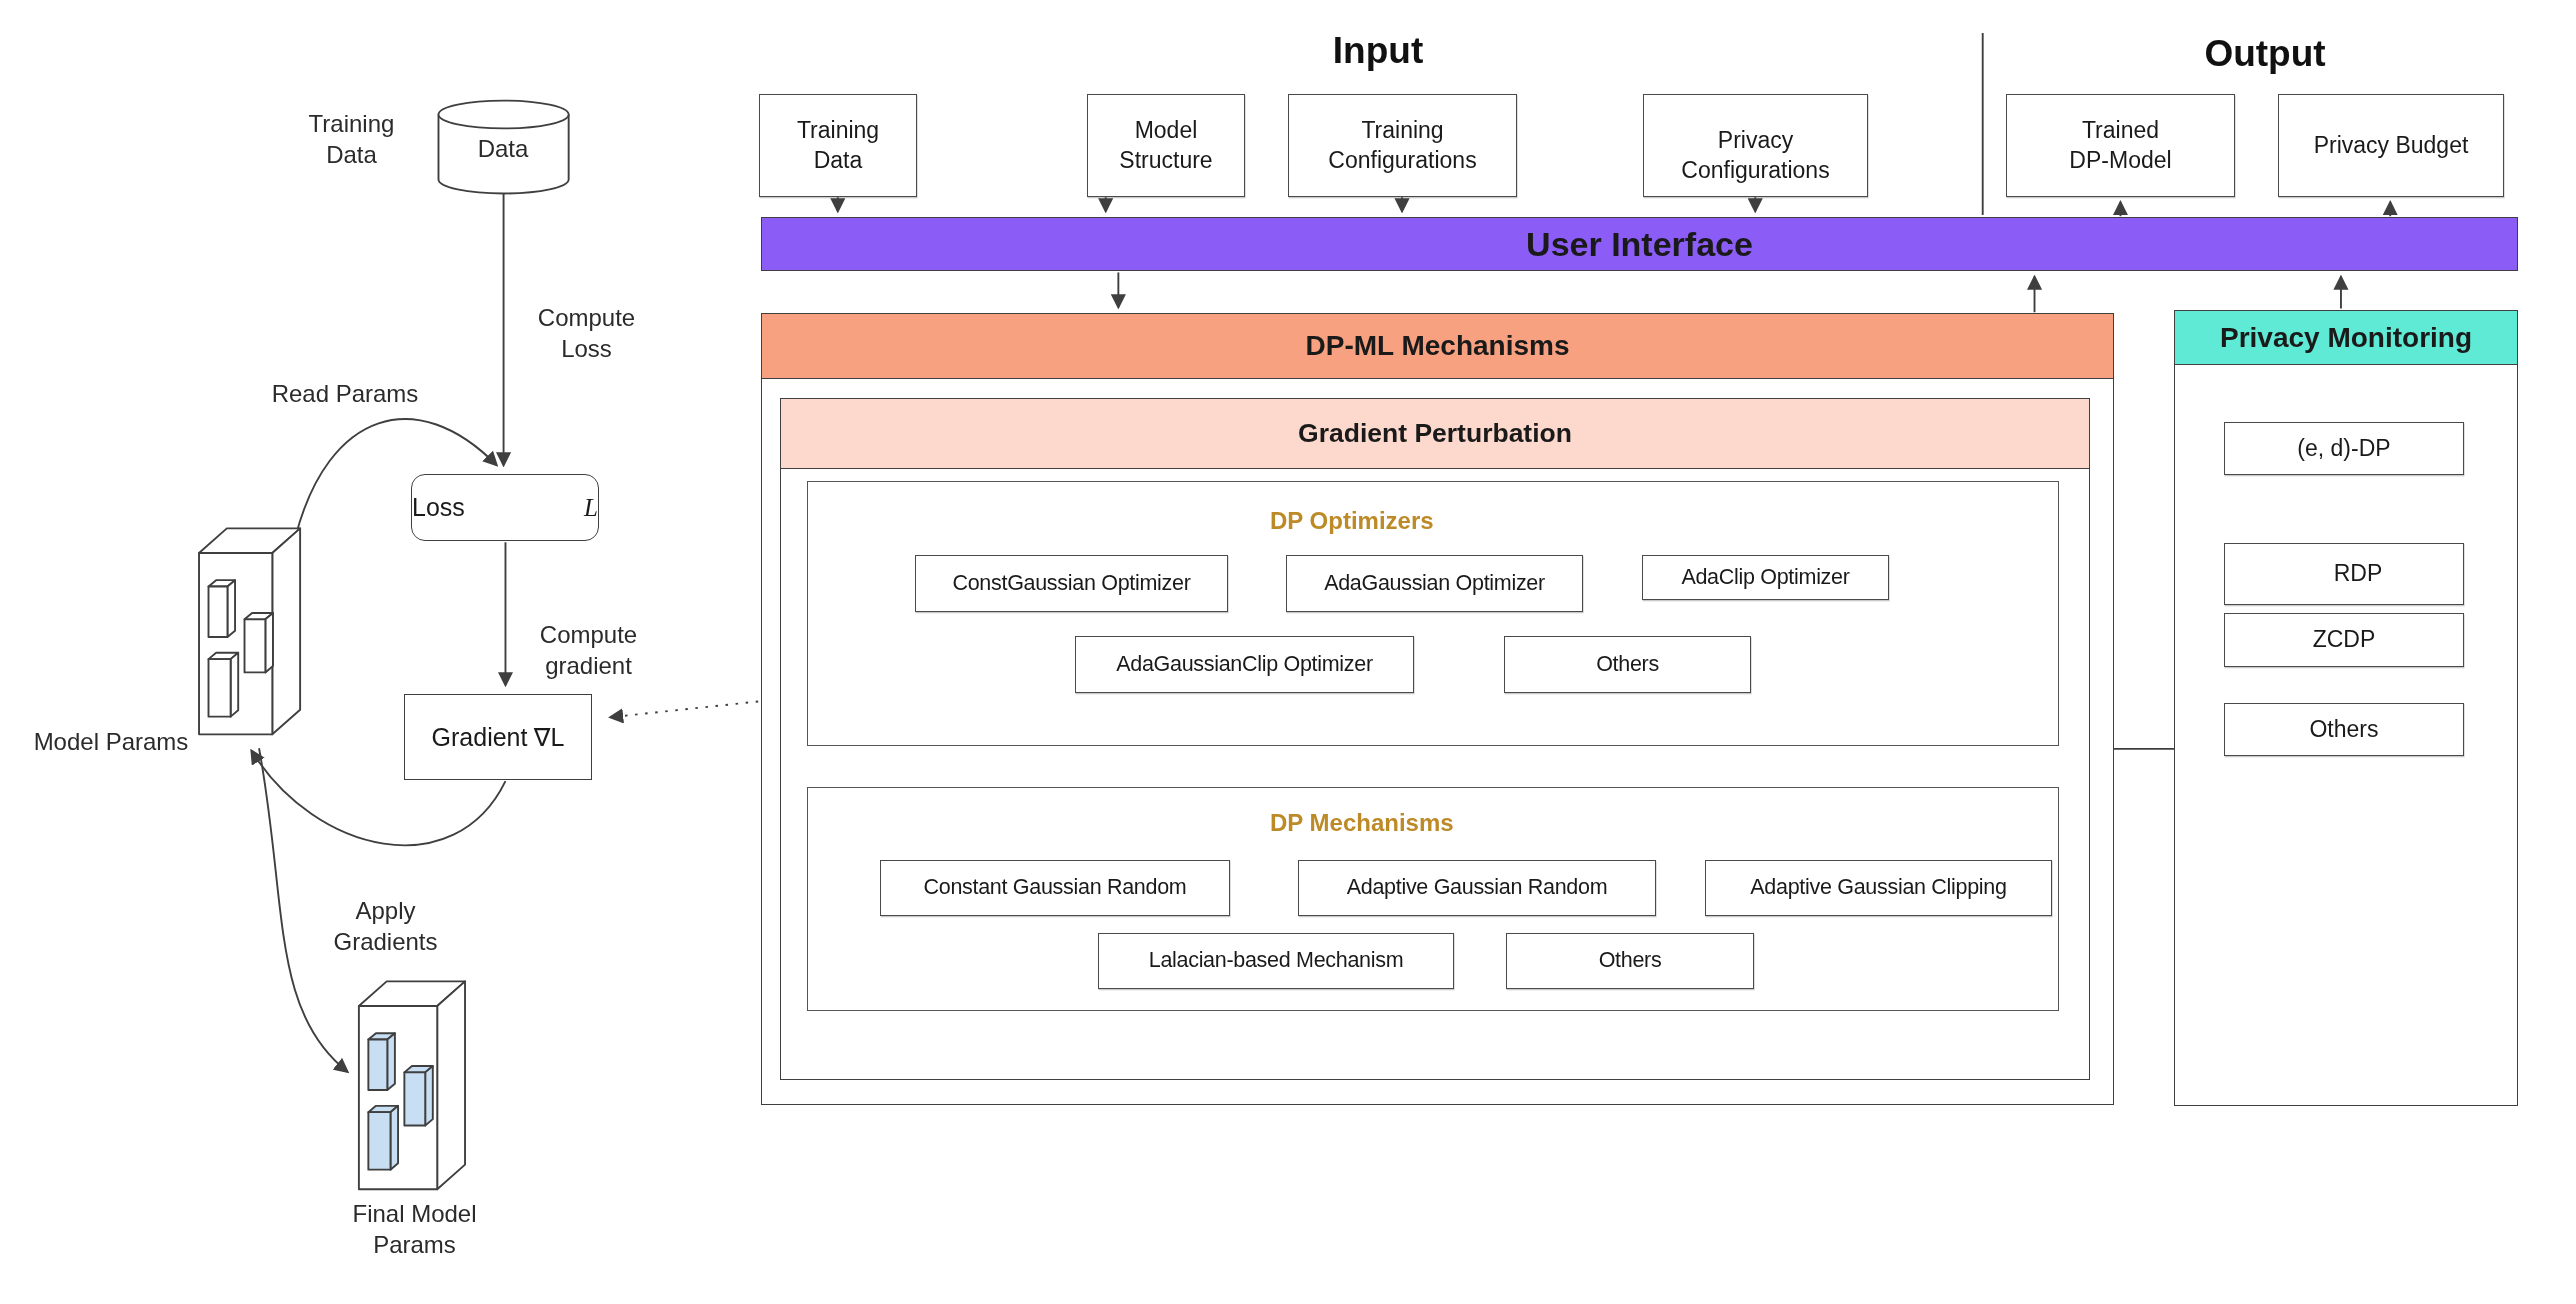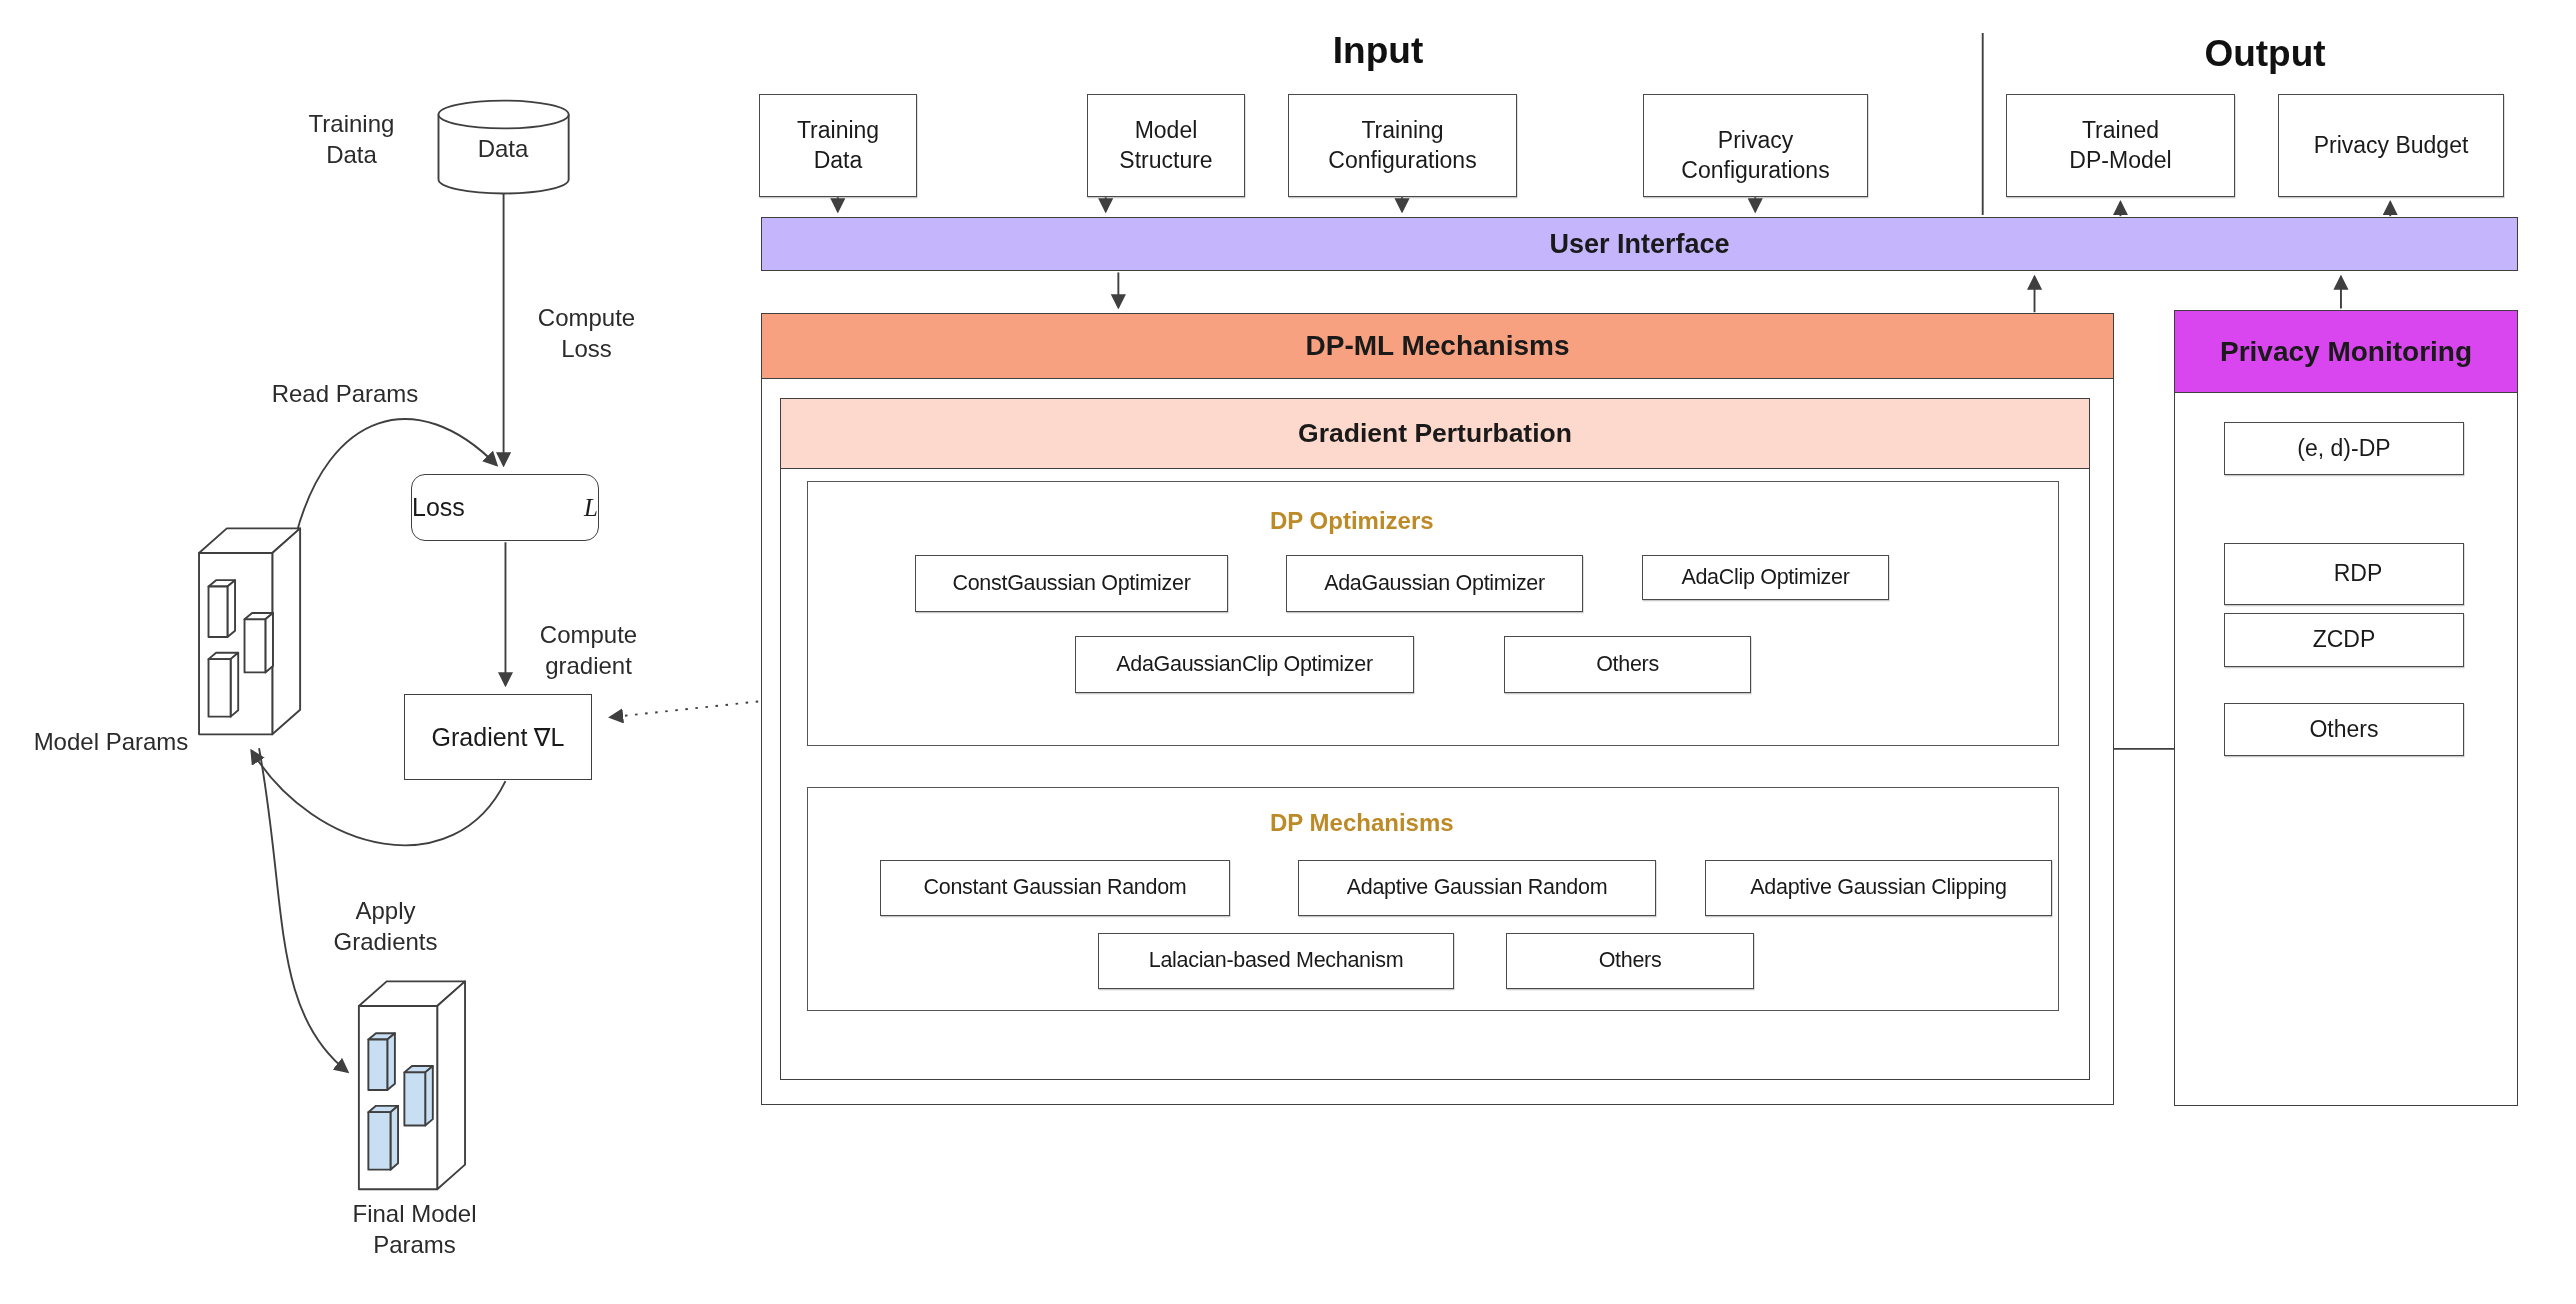--- a/index.html
+++ b/index.html
@@ -131,21 +131,21 @@
 <div class="box" style="left:1643px;top:94px;width:225px;height:103px;">
     <span class="inner" style="width:158px;margin-top:20px;">Privacy Configurations</span>
   </div>
 <div class="box" style="left:2006px;top:94px;width:229px;height:103px;">
     <span class="inner" style="width:120px;">Trained DP-Model</span>
   </div>
 <div class="box" style="left:2278px;top:94px;width:226px;height:103px;">
     <span class="inner">Privacy Budget</span>
   </div>
 
-<div class="bar" style="left:761px;top:217px;width:1757px;height:54px;background:#c4b5fd;font-size:27px;">
+<div class="bar" style="left:761px;top:217px;width:1757px;height:54px;background:#8b5cf6;font-size:34px;">
   <span>User Interface</span>
 </div>
 
 <div class="container" style="left:761px;top:313px;width:1353px;height:792px;"></div>
 <div class="bar" style="left:761px;top:313px;width:1353px;height:66px;background:#f7a180;font-size:28px;">
   <span>DP-ML Mechanisms</span>
 </div>
 
 <div class="container thin" style="left:780px;top:398px;width:1310px;height:682px;"></div>
 <div class="bar" style="left:780px;top:398px;width:1310px;height:71px;background:#fcd9cc;font-size:26.5px;border-width:1.3px;">
@@ -182,21 +182,21 @@
     <span>Adaptive Gaussian Clipping</span>
   </div>
 <div class="box midbox" style="left:1098px;top:933px;width:356px;height:56px;">
     <span>Lalacian-based Mechanism</span>
   </div>
 <div class="box midbox" style="left:1506px;top:933px;width:248px;height:56px;">
     <span>Others</span>
   </div>
 
 <div class="container" style="left:2174px;top:310px;width:344px;height:796px;"></div>
-<div class="bar" style="left:2174px;top:310px;width:344px;height:83px;background:#d946ef;font-size:28px;">
+<div class="bar" style="left:2174px;top:310px;width:344px;height:55px;background:#5eead4;font-size:28px;">
   <span>Privacy Monitoring</span>
 </div>
 <div class="box" style="left:2224px;top:422px;width:240px;height:53px;">
     <span>(e, d)-DP</span>
   </div>
 <div class="box" style="left:2224px;top:543px;width:240px;height:62px;padding-left:28px;">
     <span>RDP</span>
   </div>
 <div class="box" style="left:2224px;top:613px;width:240px;height:54px;">
     <span>ZCDP</span>

